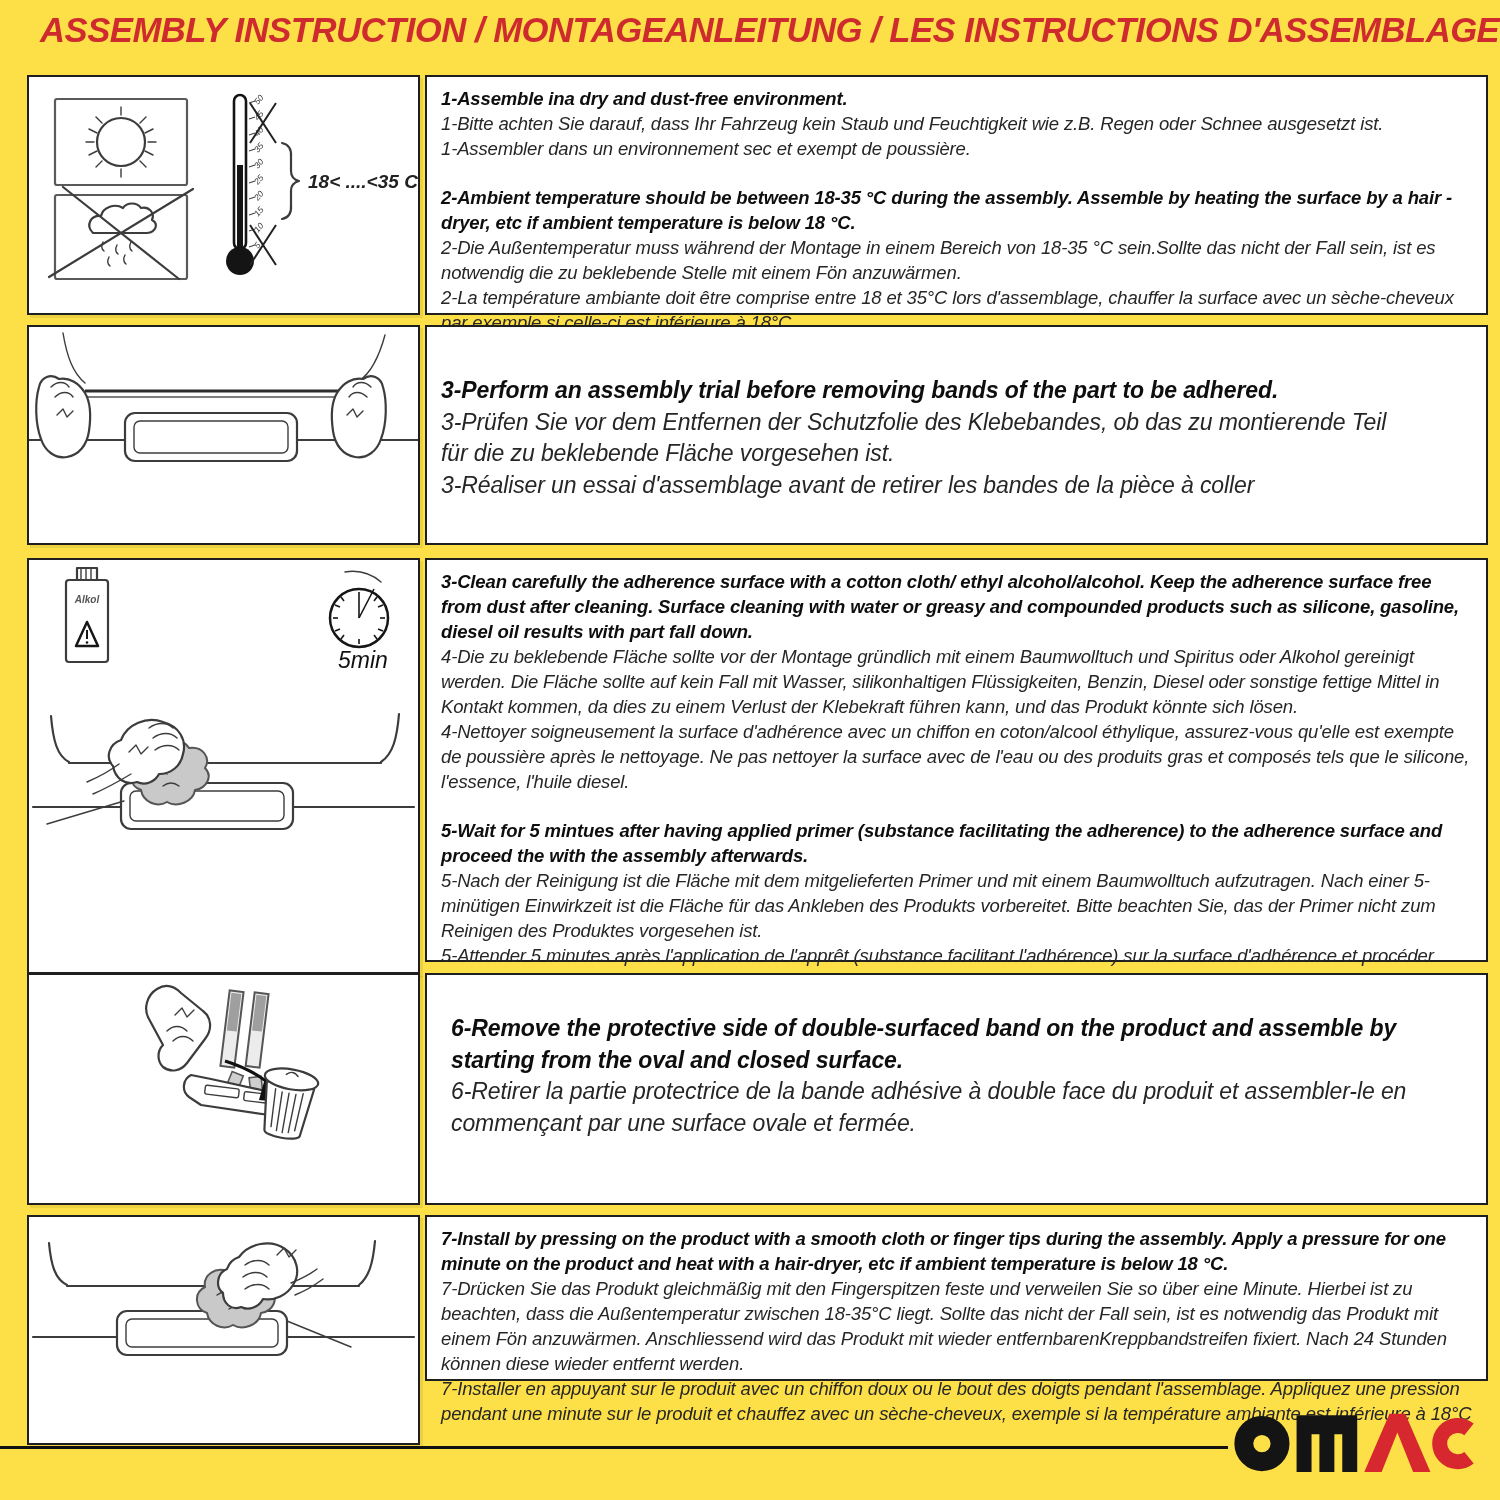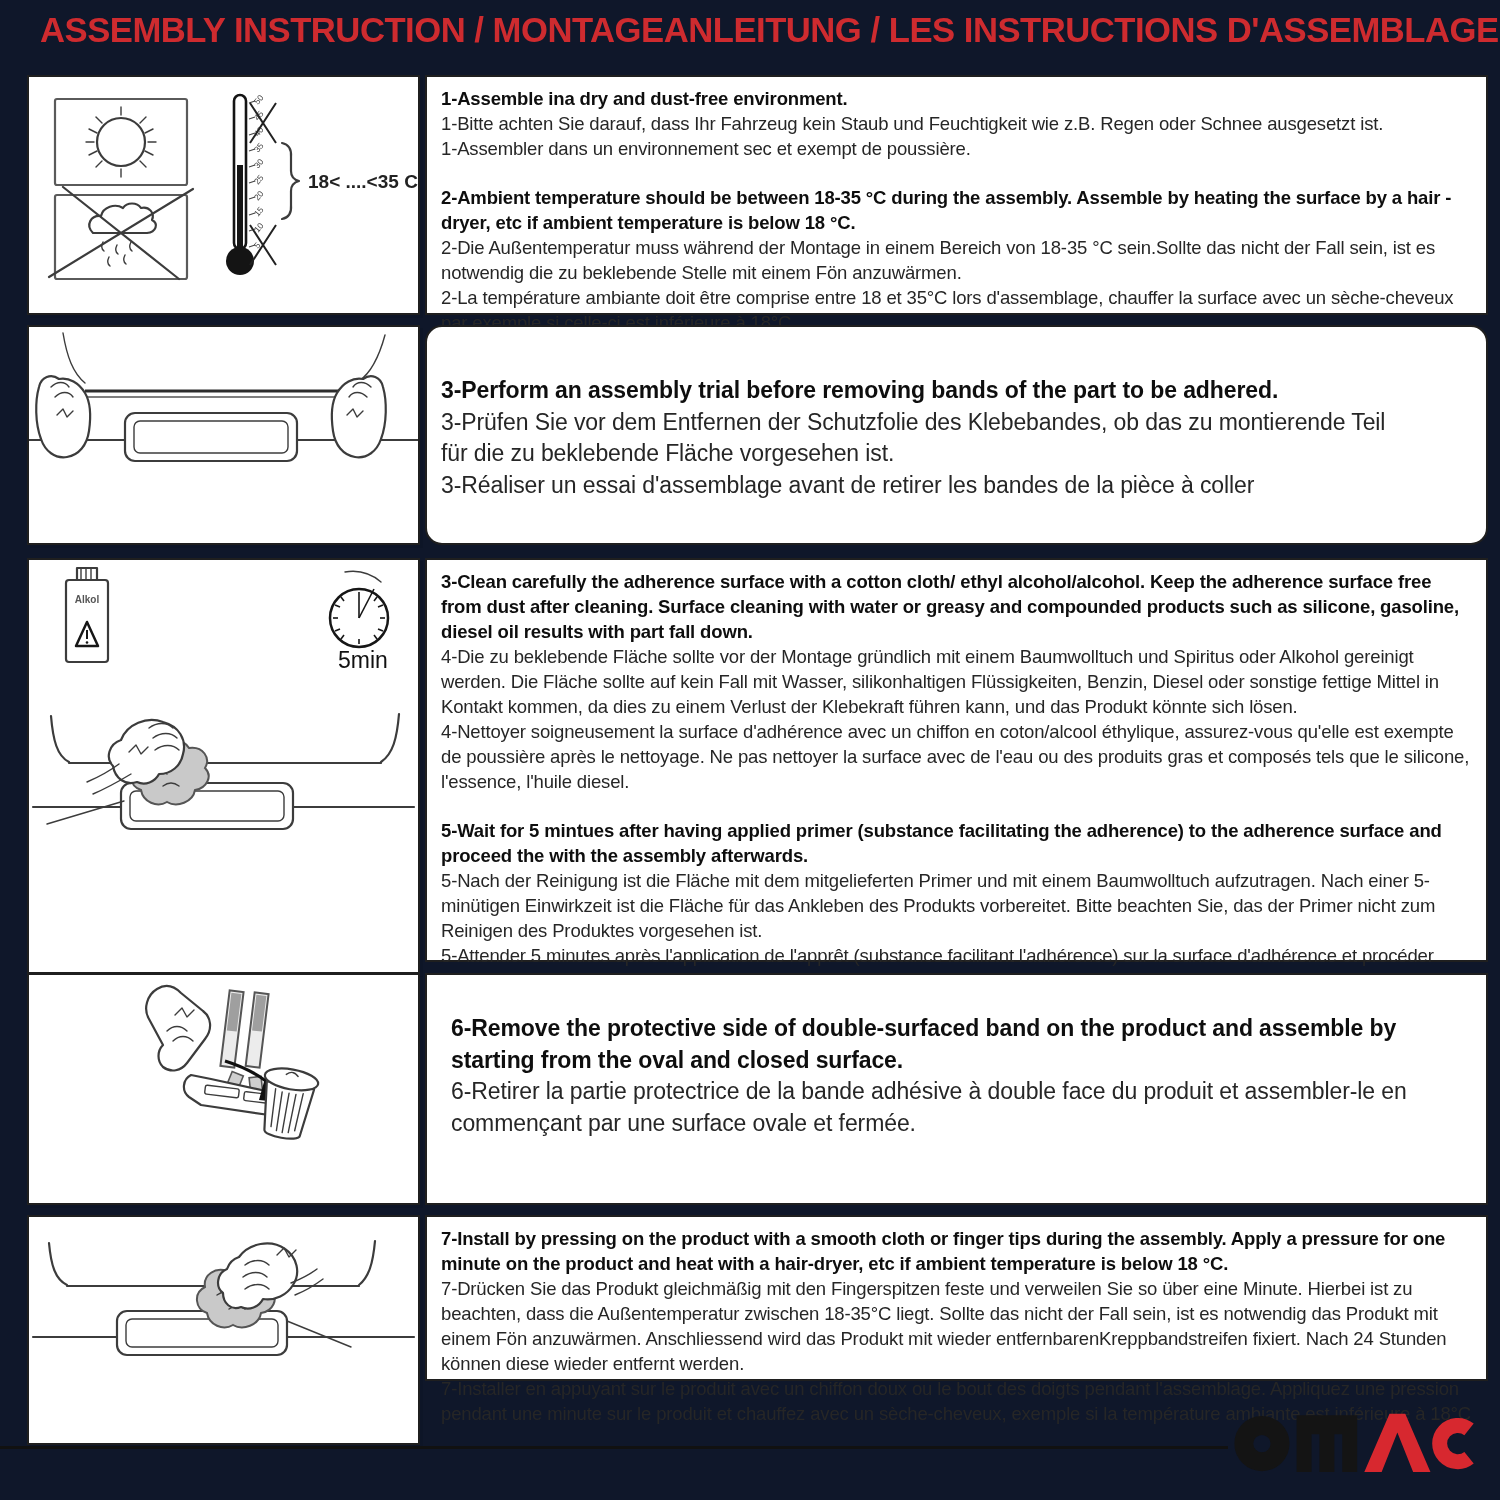--- a/index.html
+++ b/index.html
@@ -1,31 +1,31 @@
 <!DOCTYPE html>
 <html><head>
 <meta charset="utf-8">
 <style>
   html,body{margin:0;padding:0;background:#fff;}
-  #page{position:relative;width:1500px;height:1500px;background:#0f172a;overflow:hidden;
-        font-family:"Liberation Sans",sans-serif;color:#111;}
+  #page{position:relative;width:1500px;height:1500px;background:#fde047;overflow:hidden;
+        font-family:"Liberation Sans",sans-serif;color:#111;font-style:italic;}
   .page-title{position:absolute;left:40px;top:10px;font-size:35px;font-weight:bold;
         letter-spacing:-0.5px;color:#ce2b2f;white-space:nowrap;transform:scaleX(.99);transform-origin:left;}
   .ibox{position:absolute;left:27px;width:393px;border:2px solid #1f1f1f;background:#fff;
         box-sizing:border-box;box-shadow:3px 3px 0 rgba(0,0,0,.07);}
   .tbox{position:absolute;left:425px;width:1063px;border:2px solid #1f1f1f;background:#fff;
         box-sizing:border-box;padding:9px 14px;}
   .tbox p{margin:0;}
   p.en{font-weight:bold;color:#0e0e0e;}
   p.de,p.fr{font-weight:normal;color:#262626;}
   .s p{font-size:18.5px;line-height:25px;letter-spacing:-0.15px;}
   .l p{font-size:23px;line-height:31.5px;letter-spacing:-0.1px;}
   .big-inner{max-width:975px;}
   .gapb{margin-top:24px !important;}
-  .pad-mid{padding-top:48px;border-radius:17px;}
+  .pad-mid{padding-top:48px;}
   .pad-mid4{padding-top:38px;}
   
   .ln{fill:none;stroke:#3c3c3c;stroke-width:2.2;stroke-linecap:round;stroke-linejoin:round;}
   .lnk{fill:none;stroke:#161616;stroke-width:2.5;stroke-linecap:round;stroke-linejoin:round;}
   .thin{stroke-width:1.4;}
   .wfill{fill:#fff;}
   .gfill{fill:#c9c9c9;}
   .footer-line{position:absolute;left:0;top:1446px;width:1228px;height:3px;background:#111;}
   svg text{font-family:"Liberation Sans",sans-serif;}
 </style>

